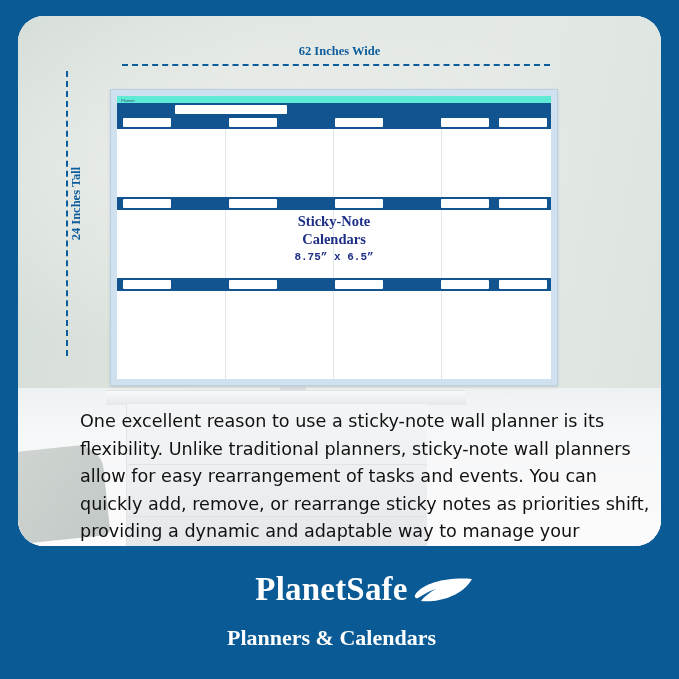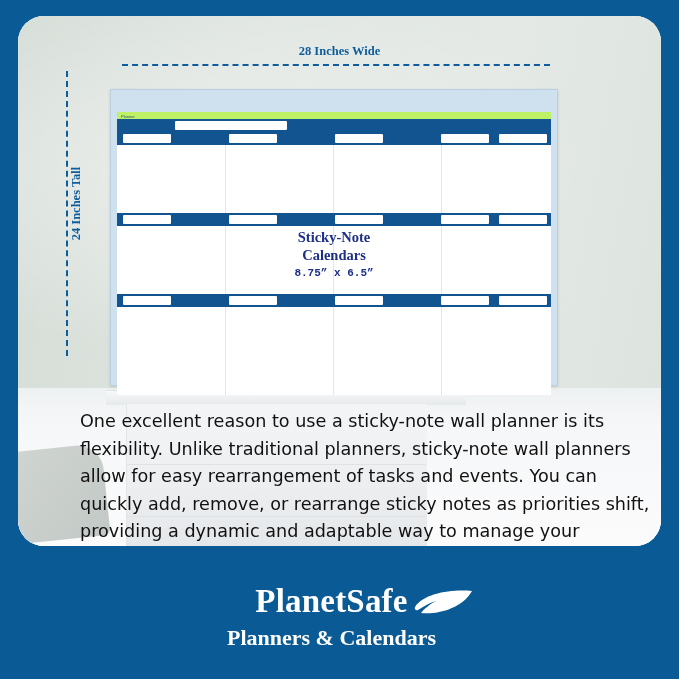--- a/index.html
+++ b/index.html
@@ -124,23 +124,22 @@
     width: 448px; height: 297px;
     background: #cfe0ef;
     border: 1px solid #b9cfe2;
     box-shadow: 0 1px 3px rgba(0,0,0,0.12);
     padding: 6px;
     box-sizing: border-box;
   }
   .screen {
     position: relative;
     width: 100%; height: 100%;
-    background: #bef264;
+    background: #5eead4;
     overflow: hidden;
-    margin-top: 16px;
   }
   .planner-title {
     position:absolute; left:4px; top:2px;
     font-size:4px; color:#2b4f7a;
   }
   .header-strip {
     position:absolute; left:0; right:0; top:7px; height:13px;
     background:#11548f;
   }
   .header-white {
@@ -199,21 +198,21 @@
     letter-spacing: 0.2px;
     line-height: 36px;
     display: inline-block;
     position: relative;
   }
   .brand-sub {
     font-family: "Liberation Serif", serif;
     font-weight: bold;
     font-size: 22px;
     line-height: 26px;
-    margin-top: 6px;
+    margin-top: 18px;
   }
   .leaf {
     position: absolute;
     right: -66px; top: 6px;
     width: 62px; height: 26px;
   }
 </style>
 </head>
 <body>
 
@@ -225,21 +224,21 @@
       <div class="photo-desk"></div>
       <div class="chair"></div>
       <div class="stand-neck"></div>
       <div class="stand-base"></div>
       <div class="desk-top"></div>
       <div class="cabinet"></div>
       <div class="cabinet-line1"></div>
       <div class="cabinet-line2"></div>
     </div>
 
-    <div class="dim-top-label">28 Inches Wide</div>
+    <div class="dim-top-label">62 Inches Wide</div>
     <div class="dim-top-line"></div>
     <div class="dim-left-label">24 Inches Tall</div>
     <div class="dim-left-line"></div>
 
     <div class="monitor">
       <div class="screen">
 
         <div class="planner-title">Planner</div>
 
         <div class="header-strip"></div>

